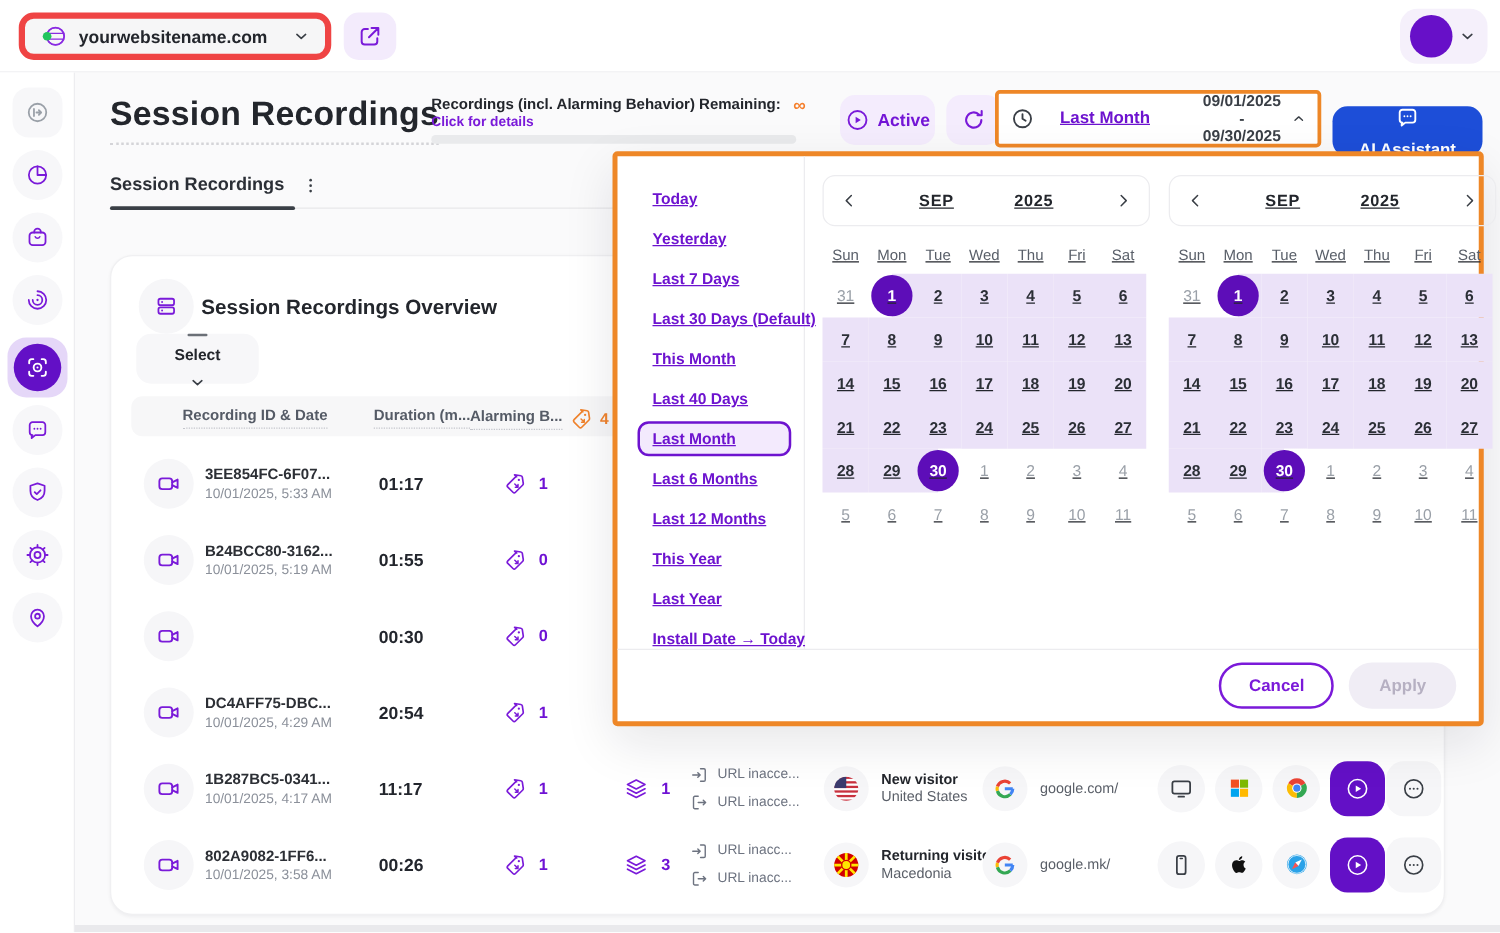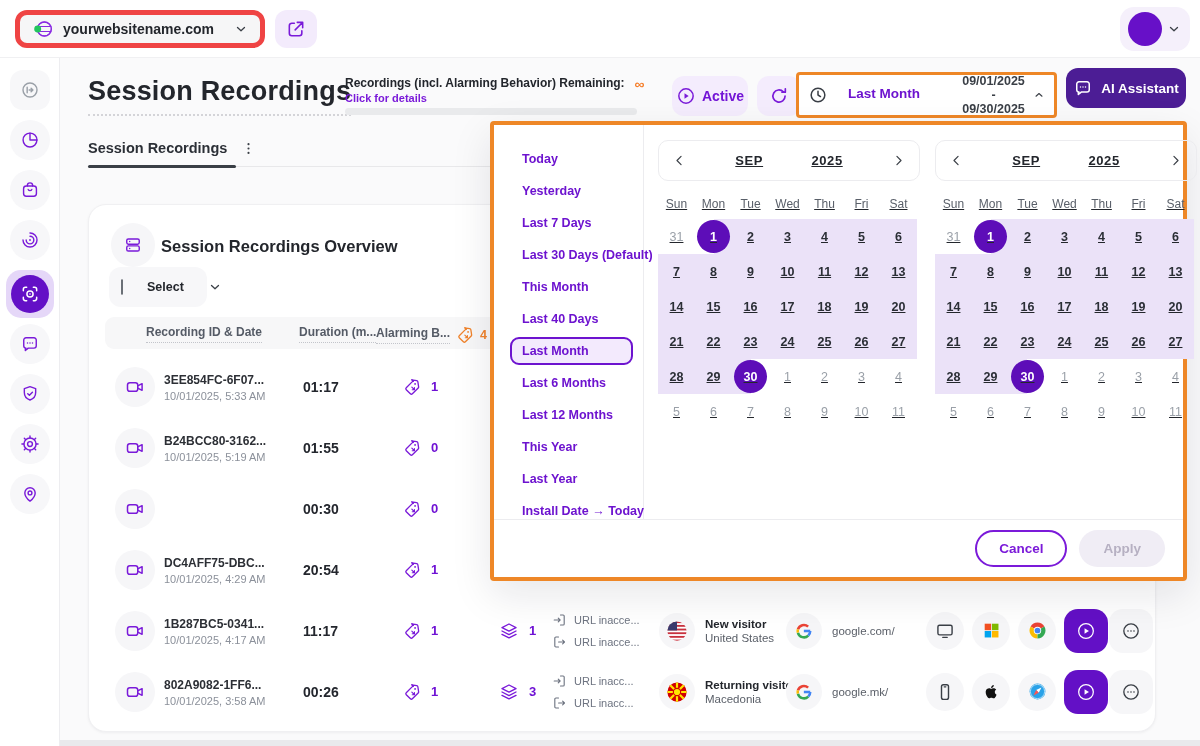--- a/index.html
+++ b/index.html
@@ -37,32 +37,32 @@
   .rem-inf{color:#F57E2A;font-size:14px;font-weight:700;margin-left:10px;vertical-align:-2px;}
   .rem-link{left:345px;top:92px;font-size:11px;font-weight:600;color:#7A1AD9;cursor:pointer;}
   .rem-bar{left:345px;top:108px;width:292px;height:7px;background:#E9EAEC;border-radius:4px;}
   .btn{display:flex;align-items:center;justify-content:center;gap:8px;border-radius:12px;cursor:pointer;font-weight:700;}
   .active-btn{left:672px;top:76px;width:76px;height:40px;background:#F4ECFD;color:#7315D6;font-size:14px;gap:6px;}
   .refresh-btn{left:757px;top:76px;width:44px;height:40px;background:#F4ECFD;}
   .date-hl{left:796px;top:72px;width:261px;height:46px;border:3px solid var(--orange);background:#fff;border-radius:4px;pointer-events:none;}
   .date-btn{left:802px;top:78px;width:249px;height:34px;background:#fff;display:flex;align-items:center;gap:8px;padding:0 6px;cursor:pointer;}
   .date-btn .preset{font-size:13.5px;font-weight:700;}
   .date-btn .range{font-size:12.5px;font-weight:700;color:#3A3F46;margin-left:22px;text-align:center;}
-  .ai-btn{left:1066px;top:68px;width:120px;height:40px;background:#4c1d95;color:#fff;font-size:13.5px;}
+  .ai-btn{left:1066px;top:85px;width:120px;height:40px;background:#1d4ed8;color:#fff;font-size:13.5px;flex-direction:column;}
   .tab{left:88px;top:140px;display:flex;align-items:center;gap:14px;cursor:pointer;}
   .tab .lbl{font-size:14.5px;font-weight:700;color:#2B2F36;}
   .tab-line-light{left:88px;top:166px;width:1068px;height:1px;background:#E8E8EA;}
   .tab-line-dark{left:88px;top:165px;width:148px;height:2.5px;background:#3A3F46;border-radius:2px;}
 
   
   .card{left:88px;top:204px;width:1068px;height:528px;background:#fff;border:1px solid #F0F0F2;border-radius:18px;box-shadow:0 1px 3px rgba(20,20,40,.05);}
   .ov-icon{left:22px;top:18px;width:44px;height:44px;border-radius:50%;background:#F6F6F8;display:flex;align-items:center;justify-content:center;cursor:pointer;}
   .ov-chev{left:38px;top:60px;}
   .ov-title{left:72px;top:32px;font-size:16.5px;font-weight:700;}
-  .select-pill{left:20px;top:62px;width:98px;height:40px;background:#F7F7F9;border-radius:12px;display:flex;align-items:center;gap:24px;padding:0 12px;cursor:pointer;}
+  .select-pill{left:20px;top:62px;width:98px;height:40px;background:#F7F7F9;border-radius:12px;display:flex;align-items:center;gap:8px;padding:0 12px;cursor:pointer;flex-direction:column;}
   .select-pill .cb{width:16px;height:16px;border:1.8px solid #6B7077;border-radius:5px;background:#fff;}
   .select-pill .lbl{font-size:12.5px;font-weight:700;}
   .t-head{left:16px;top:112px;width:1036px;height:32px;background:#F7F7F8;border-radius:9px;}
   .th{position:absolute;top:8px;font-size:12px;font-weight:600;color:#555B66;}
   .th .u{border-bottom:1.5px dotted #C3C5CB;padding-bottom:3px;}
   .th-id{left:41px;} .th-dur{left:194px;} .th-al{left:271px;display:flex;align-items:center;gap:5px;}
   .th-al .cnt{color:#F0832C;font-weight:700;font-size:12.5px;}
   .t-body{left:0;top:151px;width:1068px;height:370px;}
   .t-row{position:absolute;left:0;width:1068px;height:61px;cursor:pointer;}
   .cell{position:absolute;top:50%;transform:translateY(-50%);}
@@ -86,21 +86,21 @@
   .c-ref .url{font-size:11.5px;color:var(--txt2);}
   .dev-c{width:38px;height:38px;border-radius:50%;background:#F6F6F8;display:flex;align-items:center;justify-content:center;}
   .c-dev{left:837px;} .c-os{left:883px;} .c-brw{left:929px;}
   .play-btn{left:975px;width:44px;height:44px;border-radius:14px;background:var(--purple-fill);display:flex;align-items:center;justify-content:center;cursor:pointer;}
   .more-btn{left:1020px;width:44px;height:44px;border-radius:14px;background:#F6F6F8;display:flex;align-items:center;justify-content:center;cursor:pointer;}
 
   
   .overlay{left:490px;top:121px;width:697px;height:460px;background:#fff;border:4px solid var(--orange);border-radius:4px;box-shadow:0 14px 40px rgba(20,20,40,.10);display:flex;flex-direction:column;}
   .ov-top{flex:1;display:flex;min-height:0;}
   .presets{width:150px;border-right:1px solid var(--bd);padding:20px 10px 0 16px;}
-  .preset{font-size:12.5px;font-weight:700;color:#6D13CF;padding:5px 10px;margin-bottom:4px;border:2px solid transparent;border-radius:9px;cursor:pointer;white-space:nowrap;}
+  .preset{font-size:12.5px;font-weight:700;color:#6D13CF;padding:5px 10px;margin-bottom:4px;border:2px solid transparent;border-radius:9px;cursor:pointer;white-space:nowrap;text-decoration:underline;}
   .preset.selected{background:var(--lav);border-color:#6D13CF;}
   .cals{flex:1;display:flex;gap:15px;padding:15px 12px 0 14px;}
   .cal{width:262px;text-decoration:underline;}
   .cal-nav{height:41px;border:1px solid var(--bd);border-radius:10px;display:flex;align-items:center;justify-content:space-between;padding:0 13px;}
   .cal-nav .my{font-size:13px;font-weight:700;letter-spacing:.6px;}
   .cal-week{display:grid;grid-template-columns:repeat(7,37px);margin-top:8px;}
   .cal-week span{height:30px;display:flex;align-items:center;justify-content:center;font-size:12px;color:#595F69;}
   .cal-grid{display:grid;grid-template-columns:repeat(7,37px);}
   .day{height:35px;display:flex;align-items:center;justify-content:center;font-size:12.5px;font-weight:600;color:#2B2F36;cursor:pointer;position:relative;}
   .day.c-out{color:#9AA0A8;font-weight:500;}

